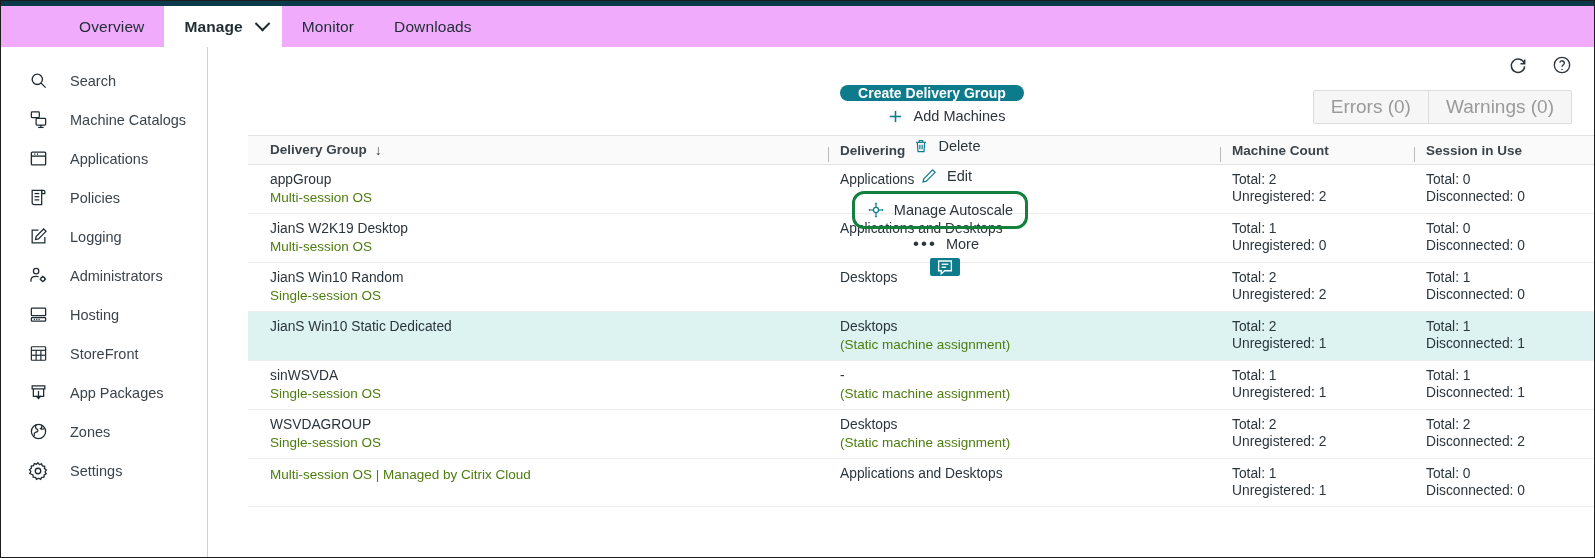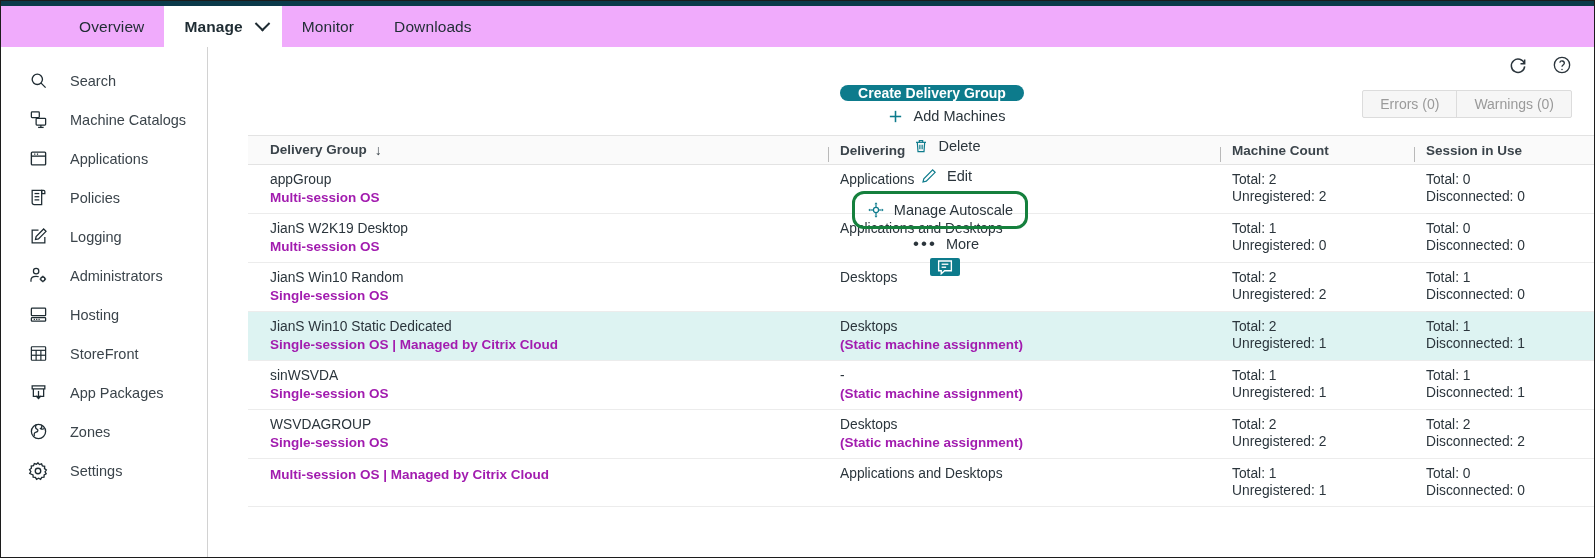--- a/index.html
+++ b/index.html
@@ -172,21 +172,21 @@
     position:absolute;
     top:43px; right:22px;
     display:flex;
     border:1px solid #dcdcdc;
     border-radius:2px;
     overflow:hidden;
     background:#f6f6f6;
   }
   .pill {
     padding:5px 17px;
-    font-size:14px;
+    font-size:19px;
     color:#9a9a9a;
     cursor:pointer;
     white-space:nowrap;
   }
   .pill + .pill { border-left:1px solid #dcdcdc; }
 
   
   .table { width:100%; }
   .thead {
     display:flex;
@@ -216,21 +216,21 @@
   .trow {
     display:flex;
     min-height:40px;
     border-bottom:1px solid #ececec;
     padding:6px 0 7px 0;
     cursor:pointer;
   }
   .trow.selected { background:#ddf3f2; }
   .td { padding-left:22px; }
   .t-main { font-size:13.8px; color:#2b353c; line-height:17px; }
-  .t-sub { font-size:13.5px; color:#a21caf; line-height:17px; margin-top:1px;font-weight:bold; }
+  .t-sub { font-size:13.5px; color:#4d7c0f; line-height:17px; margin-top:1px; }
 </style>
 </head>
 <body>
 
 <div id="app">
 
   <div class="brand-strip"></div>
 
   <div class="topnav">
     <div class="topnav-item">
@@ -543,21 +543,20 @@
                 <div class="t-main">Unregistered: 2</div>
               </div>
               <div class="td col-4">
                 <div class="t-main">Total: 1</div>
                 <div class="t-main">Disconnected: 0</div>
               </div>
             </div>
             <div class="trow selected">
               <div class="td col-1">
                 <div class="t-main">JianS Win10 Static Dedicated</div>
-                <div class="t-sub">Single-session OS | Managed by Citrix Cloud</div>
               </div>
               <div class="td col-2">
                 <div class="t-main">Desktops</div>
                 <div class="t-sub">(Static machine assignment)</div>
               </div>
               <div class="td col-3">
                 <div class="t-main">Total: 2</div>
                 <div class="t-main">Unregistered: 1</div>
               </div>
               <div class="td col-4">

